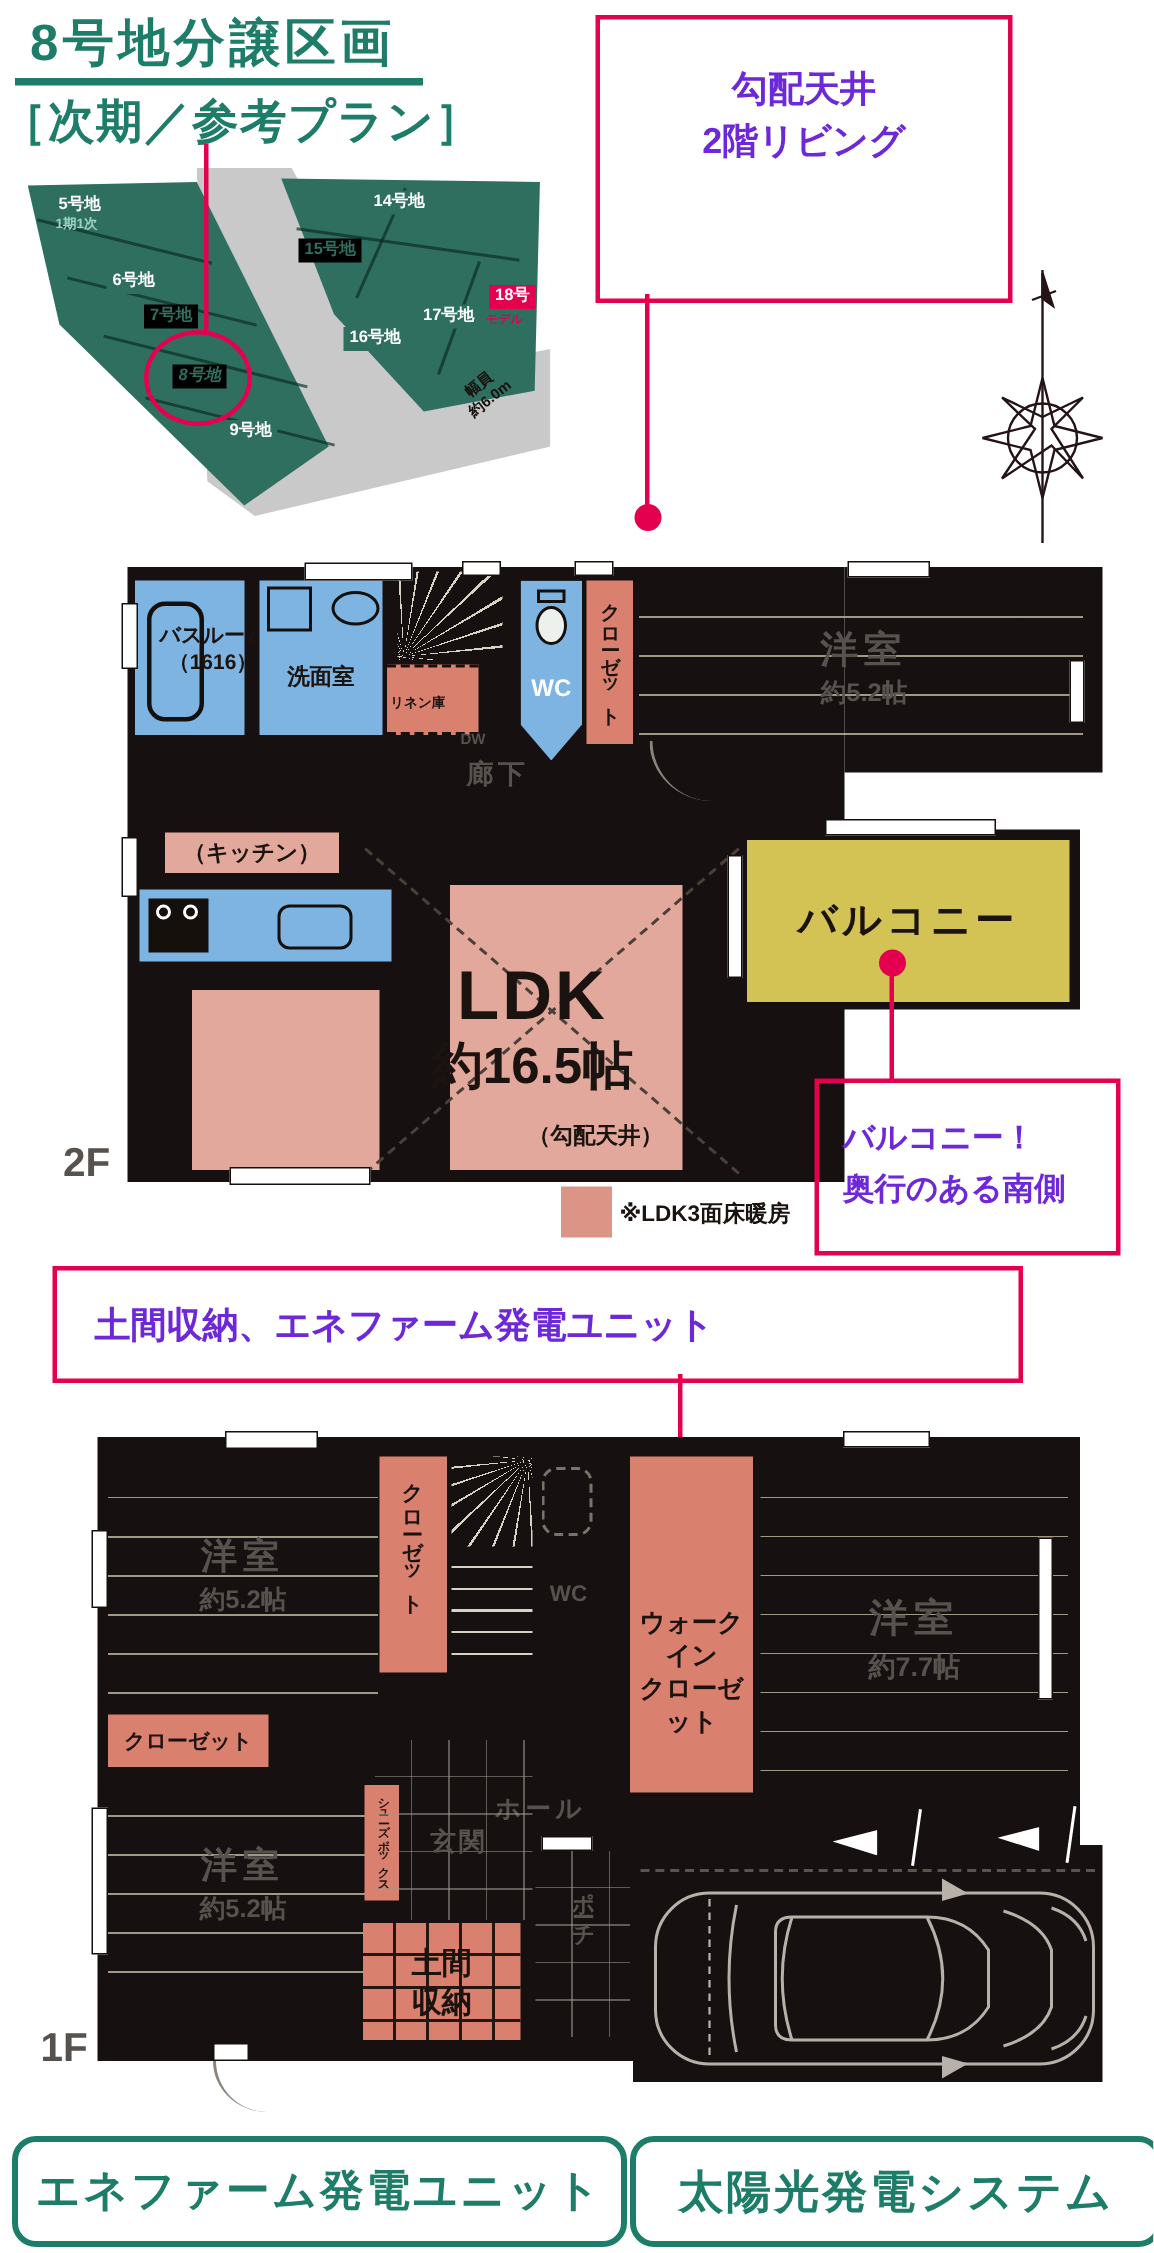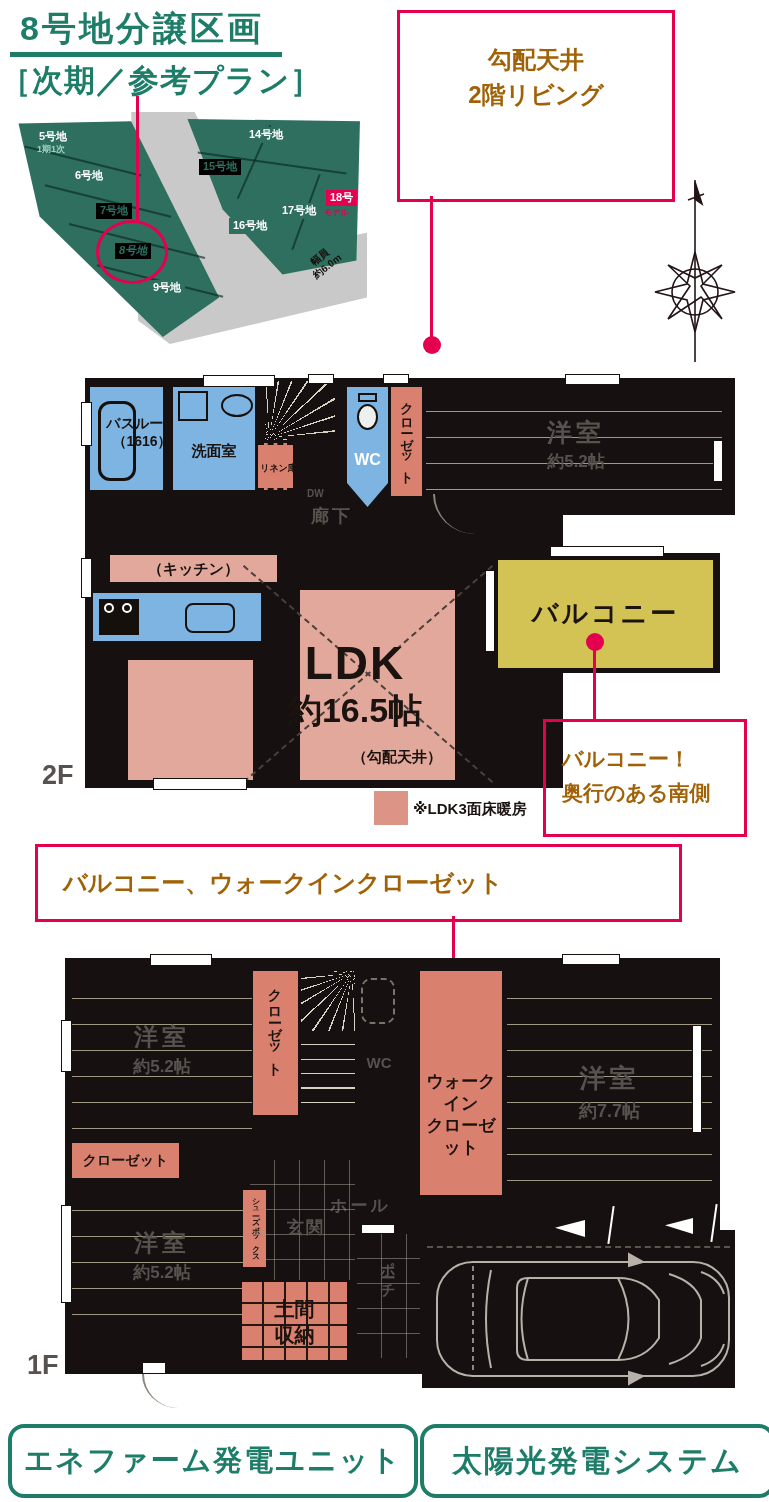--- a/index.html
+++ b/index.html
@@ -16,21 +16,21 @@
   .lots{background:#2e6f60;}
   .sep{background:rgba(10,40,32,.65);}
   .badge{font-size:11px;font-weight:bold;padding:1px 4px;white-space:nowrap;line-height:1.25;}
   .badge-g{background:#2e6f60;color:#fff;}
   .badge-w{background:#000000;color:#2e6f60;}
   .badge-r{background:#e4004f;color:#fff;}
   .redring{border:3px solid #e4004f;border-radius:50%;}
   .redline{background:#e4004f;}
   .reddot{background:#e4004f;border-radius:50%;width:18px;height:18px;}
   .redbox{border:3px solid #e4004f;background:transparent;}
-  .redtxt{color:#a16207;font-weight:bold;}
+  .redtxt{color:#6d28d9;font-weight:bold;}
   
   .blk{background:#171010;}
   .blue{background:#7db4e2;}
   .salmon{background:#d9806e;}
   .pink{background:#e2a89b;}
   .yellow{background:#d3c355;}
   .floor{background-image:repeating-linear-gradient(to bottom,rgba(205,198,172,0) 0 25px,rgba(205,198,172,.75) 25px 26px);}
   .win{background:#fff;border:1px solid #16100d;box-sizing:border-box;}
   .gray{color:#57524d;}
   .ink{color:#1b130f;}
@@ -65,21 +65,21 @@
     <div class="abs sep" style="left:8px;top:48px;width:120px;height:2px;transform:rotate(14deg);"></div>
     <div class="abs sep" style="left:28px;top:88px;width:130px;height:2px;transform:rotate(14deg);"></div>
     <div class="abs sep" style="left:52px;top:128px;width:140px;height:2px;transform:rotate(14deg);"></div>
     <div class="abs sep" style="left:80px;top:168px;width:130px;height:2px;transform:rotate(14deg);"></div>
     <div class="abs sep" style="left:238px;top:10px;width:2px;height:80px;transform:rotate(24deg);"></div>
     <div class="abs sep" style="left:182px;top:50px;width:150px;height:2px;transform:rotate(8deg);"></div>
     <div class="abs sep" style="left:290px;top:60px;width:2px;height:80px;transform:rotate(20deg);"></div>
 
     <span class="abs badge badge-g" style="left:20px;top:17px;">5号地</span>
     <span class="abs" style="left:22px;top:31px;font-size:9px;color:#9fd2c2;font-weight:bold;">1期1次</span>
-    <span class="abs badge badge-g" style="left:56px;top:56px;">6号地</span>
+    <span class="abs badge badge-g" style="left:56px;top:68px;">6号地</span>
     <span class="abs badge badge-w" style="left:81px;top:91px;">7号地</span>
     <span class="abs badge badge-w" style="left:100px;top:131px;font-style:italic;">8号地</span>
     <span class="abs badge badge-g" style="left:134px;top:168px;">9号地</span>
     <span class="abs badge badge-g" style="left:230px;top:15px;">14号地</span>
     <span class="abs badge badge-w" style="left:184px;top:47px;">15号地</span>
     <span class="abs badge badge-g" style="left:214px;top:106px;">16号地</span>
     <span class="abs badge badge-g" style="left:263px;top:91px;">17号地</span>
     <span class="abs badge badge-r" style="left:311px;top:78px;">18号</span>
     <span class="abs" style="left:309px;top:95px;font-size:8px;color:#e4004f;font-weight:bold;">モデル</span>
     <div class="abs ctr" style="left:292px;top:138px;font-size:10px;font-weight:bold;color:#16100d;transform:rotate(-38deg);line-height:1.15;">
@@ -122,21 +122,21 @@
       <div>バスルーム</div>
       <div>（1616）</div>
     </div>
 
     <div class="abs blue" style="left:88px;top:9px;width:82px;height:103px;">
       <div class="abs outline" style="left:5px;top:4px;width:30px;height:30px;border:2.5px solid #16100d;"></div>
       <div class="abs outline" style="left:48px;top:7px;width:32px;height:23px;border:2.5px solid #16100d;border-radius:50%;"></div>
       <div class="abs ctr ink b" style="left:0;top:55px;width:82px;font-size:15px;">洗面室</div>
     </div>
 
-    <div class="abs salmon" style="left:173px;top:65px;width:35px;height:47px;border-top:2px dashed #16100d;border-bottom:2px dashed #16100d;box-sizing:border-box;">
+    <div class="abs salmon" style="left:173px;top:65px;width:61px;height:47px;border-top:2px dashed #16100d;border-bottom:2px dashed #16100d;box-sizing:border-box;">
       <div class="abs ctr ink b" style="left:0;top:17px;width:41px;font-size:9px;">リネン庫</div>
     </div>
 
     <div class="abs fan2" style="left:180px;top:3px;width:70px;height:59px;"></div>
     <div class="abs gray b" style="left:222px;top:110px;font-size:10px;">DW</div>
     <div class="abs gray b" style="left:226px;top:126px;font-size:18px;letter-spacing:3px;">廊下</div>
 
     <div class="abs blue" style="left:262px;top:9px;width:41px;height:120px;clip-path:polygon(0 0,100% 0,100% 80%,50% 100%,0 80%);">
       <div class="abs outline" style="left:11px;top:6px;width:19px;height:9px;border:2px solid #16100d;"></div>
       <div class="abs outline" style="left:10px;top:17px;width:21px;height:26px;border:2px solid #16100d;border-radius:50%;background:#eef0ee;"></div>
@@ -146,21 +146,21 @@
     <div class="abs salmon" style="left:306px;top:9px;width:31px;height:109px;">
       <div class="vtext ink b" style="margin:6px auto 0;font-size:13px;">クローゼット</div>
     </div>
 
     <div class="abs floor" style="left:341px;top:8px;width:296px;height:122px;">
       <div class="abs ctr gray b" style="left:60px;top:30px;width:180px;font-size:25px;letter-spacing:4px;">洋室</div>
       <div class="abs ctr gray b" style="left:60px;top:64px;width:180px;font-size:17px;">約5.2帖</div>
     </div>
     <div class="abs arc" style="left:348px;top:116px;width:40px;height:40px;"></div>
 
-    <div class="abs pink" style="left:25px;top:177px;width:167px;height:27px;">
+    <div class="abs pink" style="left:25px;top:177px;width:116px;height:27px;">
       <div class="ctr ink b" style="font-size:15px;line-height:27px;">（キッチン）</div>
     </div>
     <div class="abs blue" style="left:8px;top:215px;width:168px;height:48px;">
       <div class="abs" style="left:6px;top:6px;width:40px;height:36px;background:#16100d;">
         <div class="abs outline" style="left:5px;top:4px;width:10px;height:10px;border:2px solid #fff;border-radius:50%;"></div>
         <div class="abs outline" style="left:23px;top:4px;width:10px;height:10px;border:2px solid #fff;border-radius:50%;"></div>
       </div>
       <div class="abs outline" style="left:92px;top:10px;width:50px;height:30px;border:2.5px solid #16100d;border-radius:8px;"></div>
     </div>
     <div class="abs pink" style="left:43px;top:282px;width:125px;height:120px;"></div>
@@ -193,21 +193,21 @@
   <div class="abs reddot" style="left:586px;top:633px;"></div>
   <div class="abs redline" style="left:593px;top:650px;width:3px;height:70px;"></div>
   <div class="abs redbox" style="left:543px;top:719px;width:198px;height:112px;">
     <div class="redtxt" style="margin:20px 0 0 16px;font-size:21px;line-height:1.6;">
       <div>バルコニー！</div>
       <div>奥行のある南側</div>
     </div>
   </div>
 
   <div class="abs redbox" style="left:35px;top:844px;width:641px;height:72px;">
-    <div class="redtxt" style="margin:20px 0 0 25px;font-size:24px;">バルコニー、ウォークインクローゼット</div>
+    <div class="redtxt" style="margin:20px 0 0 25px;font-size:24px;">土間収納、エネファーム発電ユニット</div>
   </div>
   <div class="abs redline" style="left:452px;top:916px;width:3px;height:66px;"></div>
   <div class="abs reddot" style="left:445px;top:979px;"></div>
 
   <div class="abs" style="left:65px;top:958px;width:670px;height:434px;">
     <div class="abs blk" style="left:0;top:0;width:655px;height:272px;"></div>
     <div class="abs blk" style="left:0;top:272px;width:357px;height:144px;"></div>
     <div class="abs blk" style="left:290px;top:272px;width:67px;height:132px;"></div>
     <div class="abs blk" style="left:357px;top:272px;width:313px;height:158px;"></div>
 

